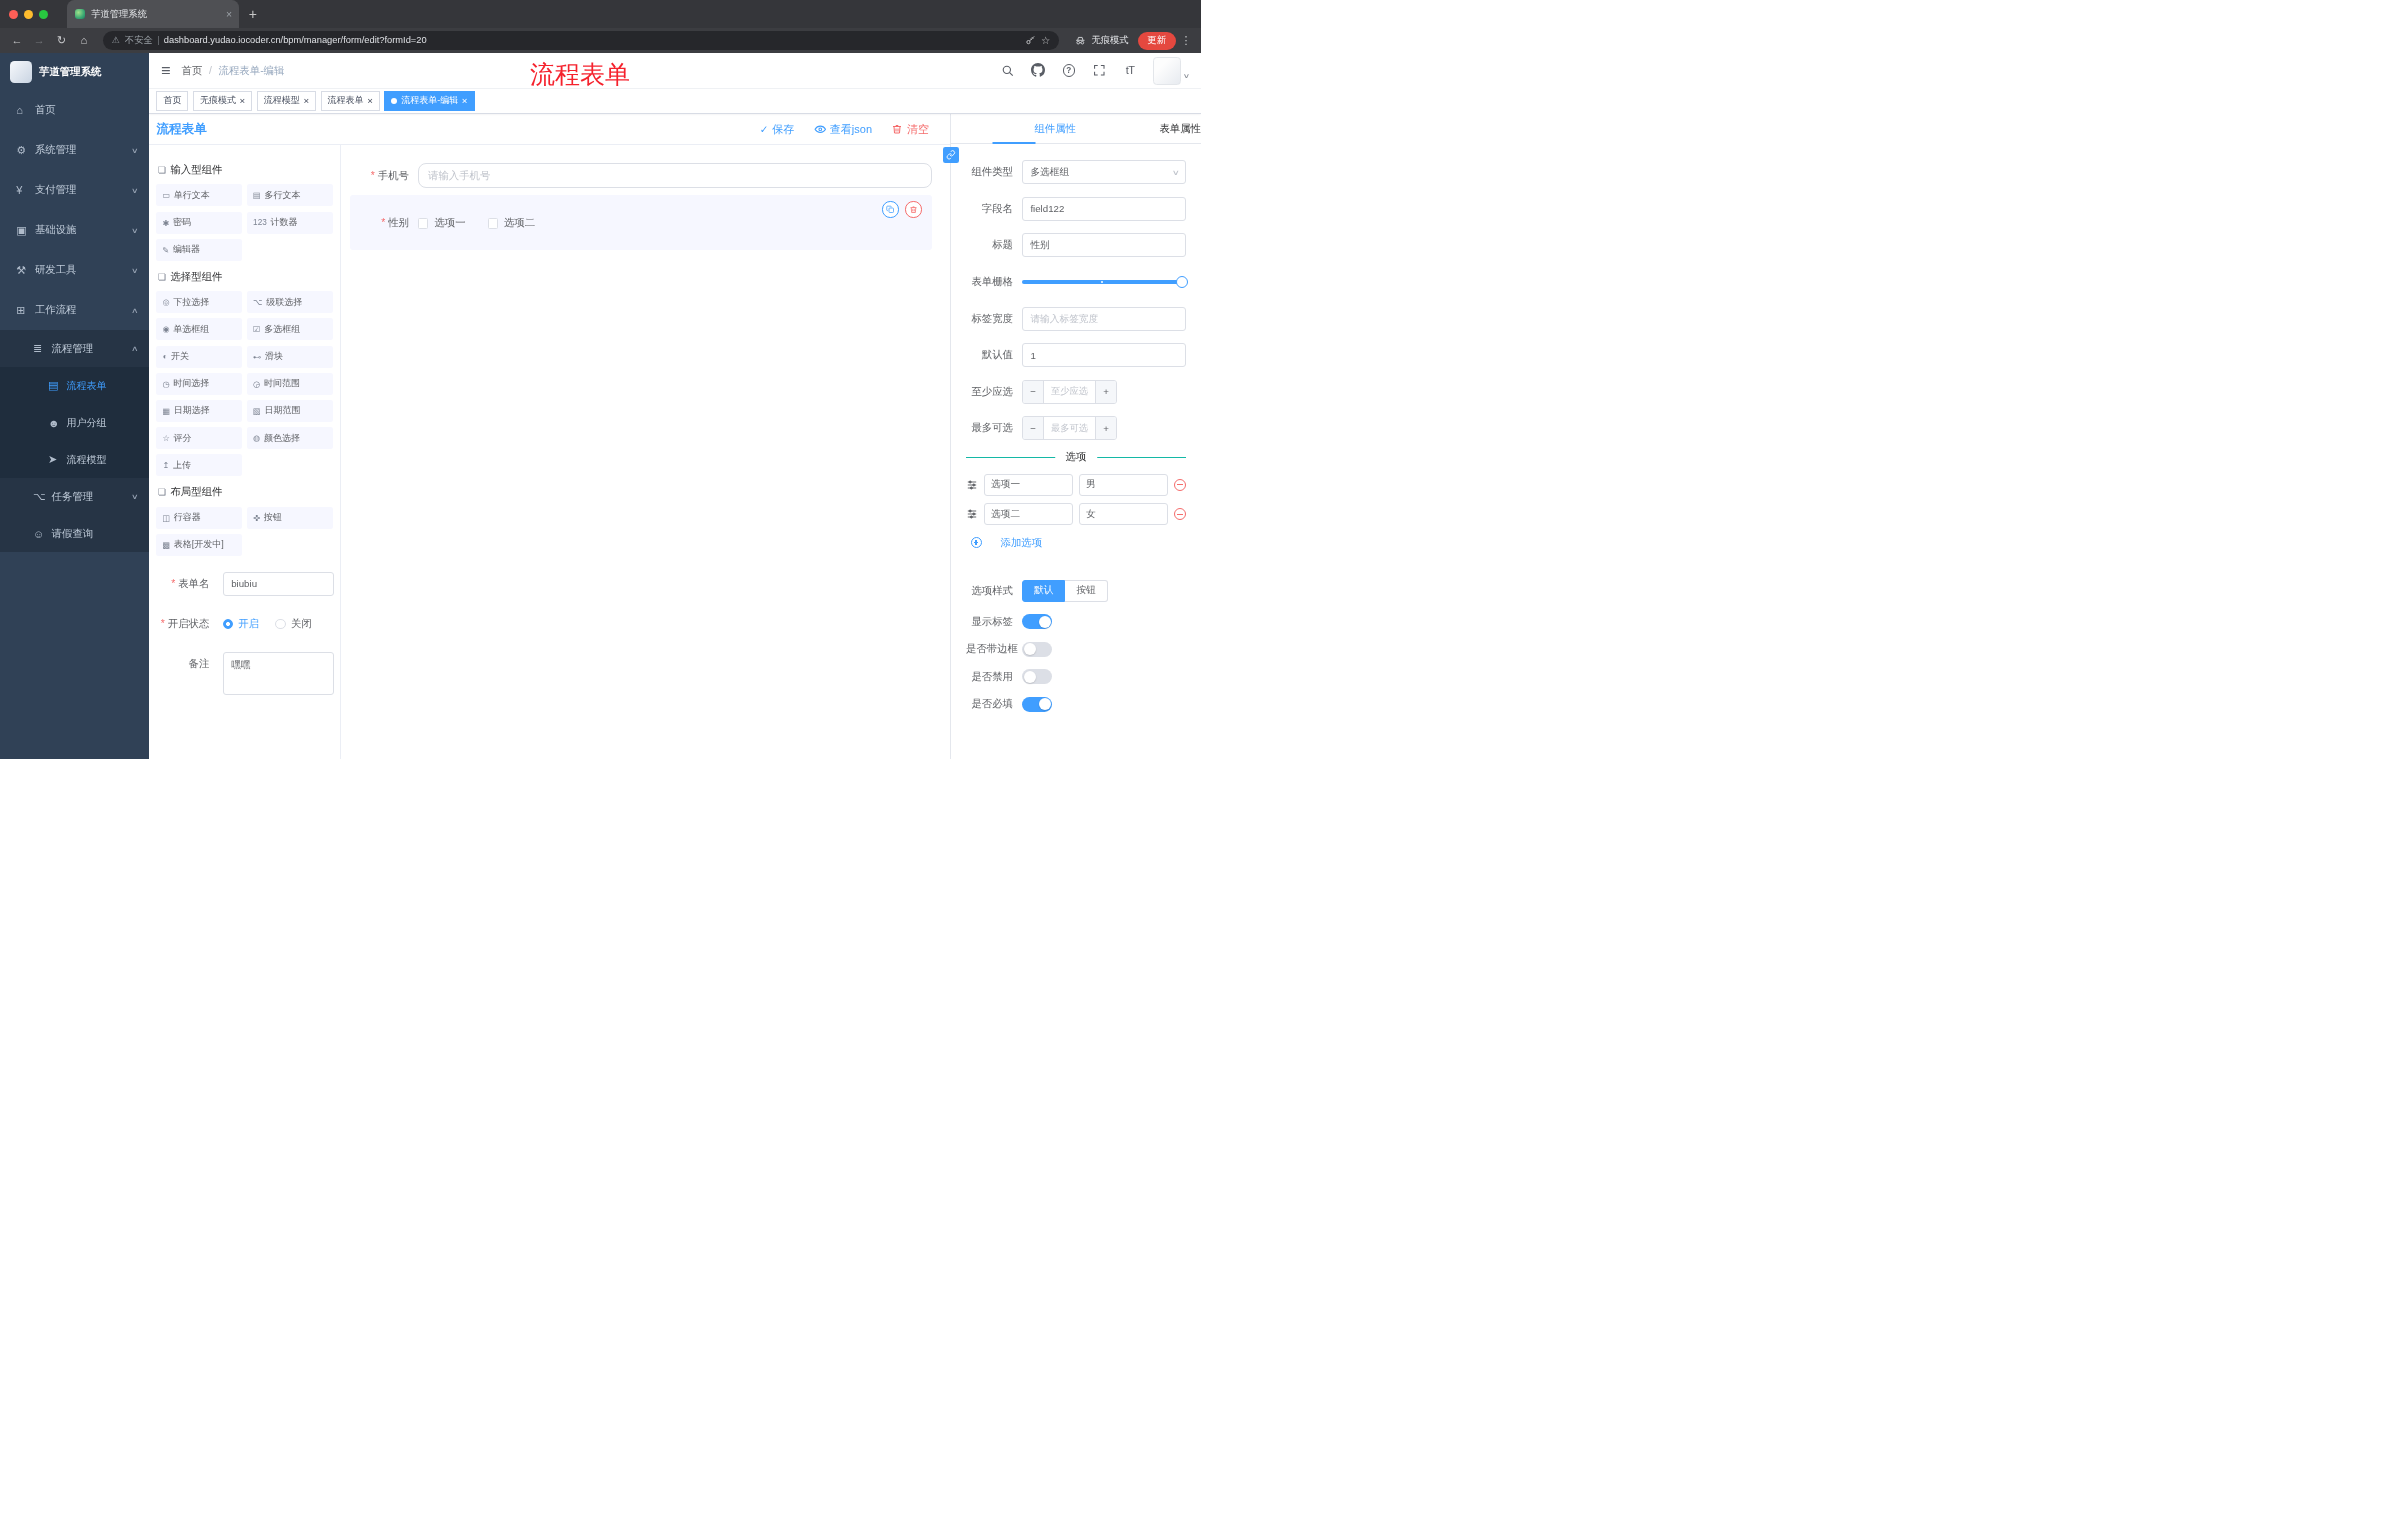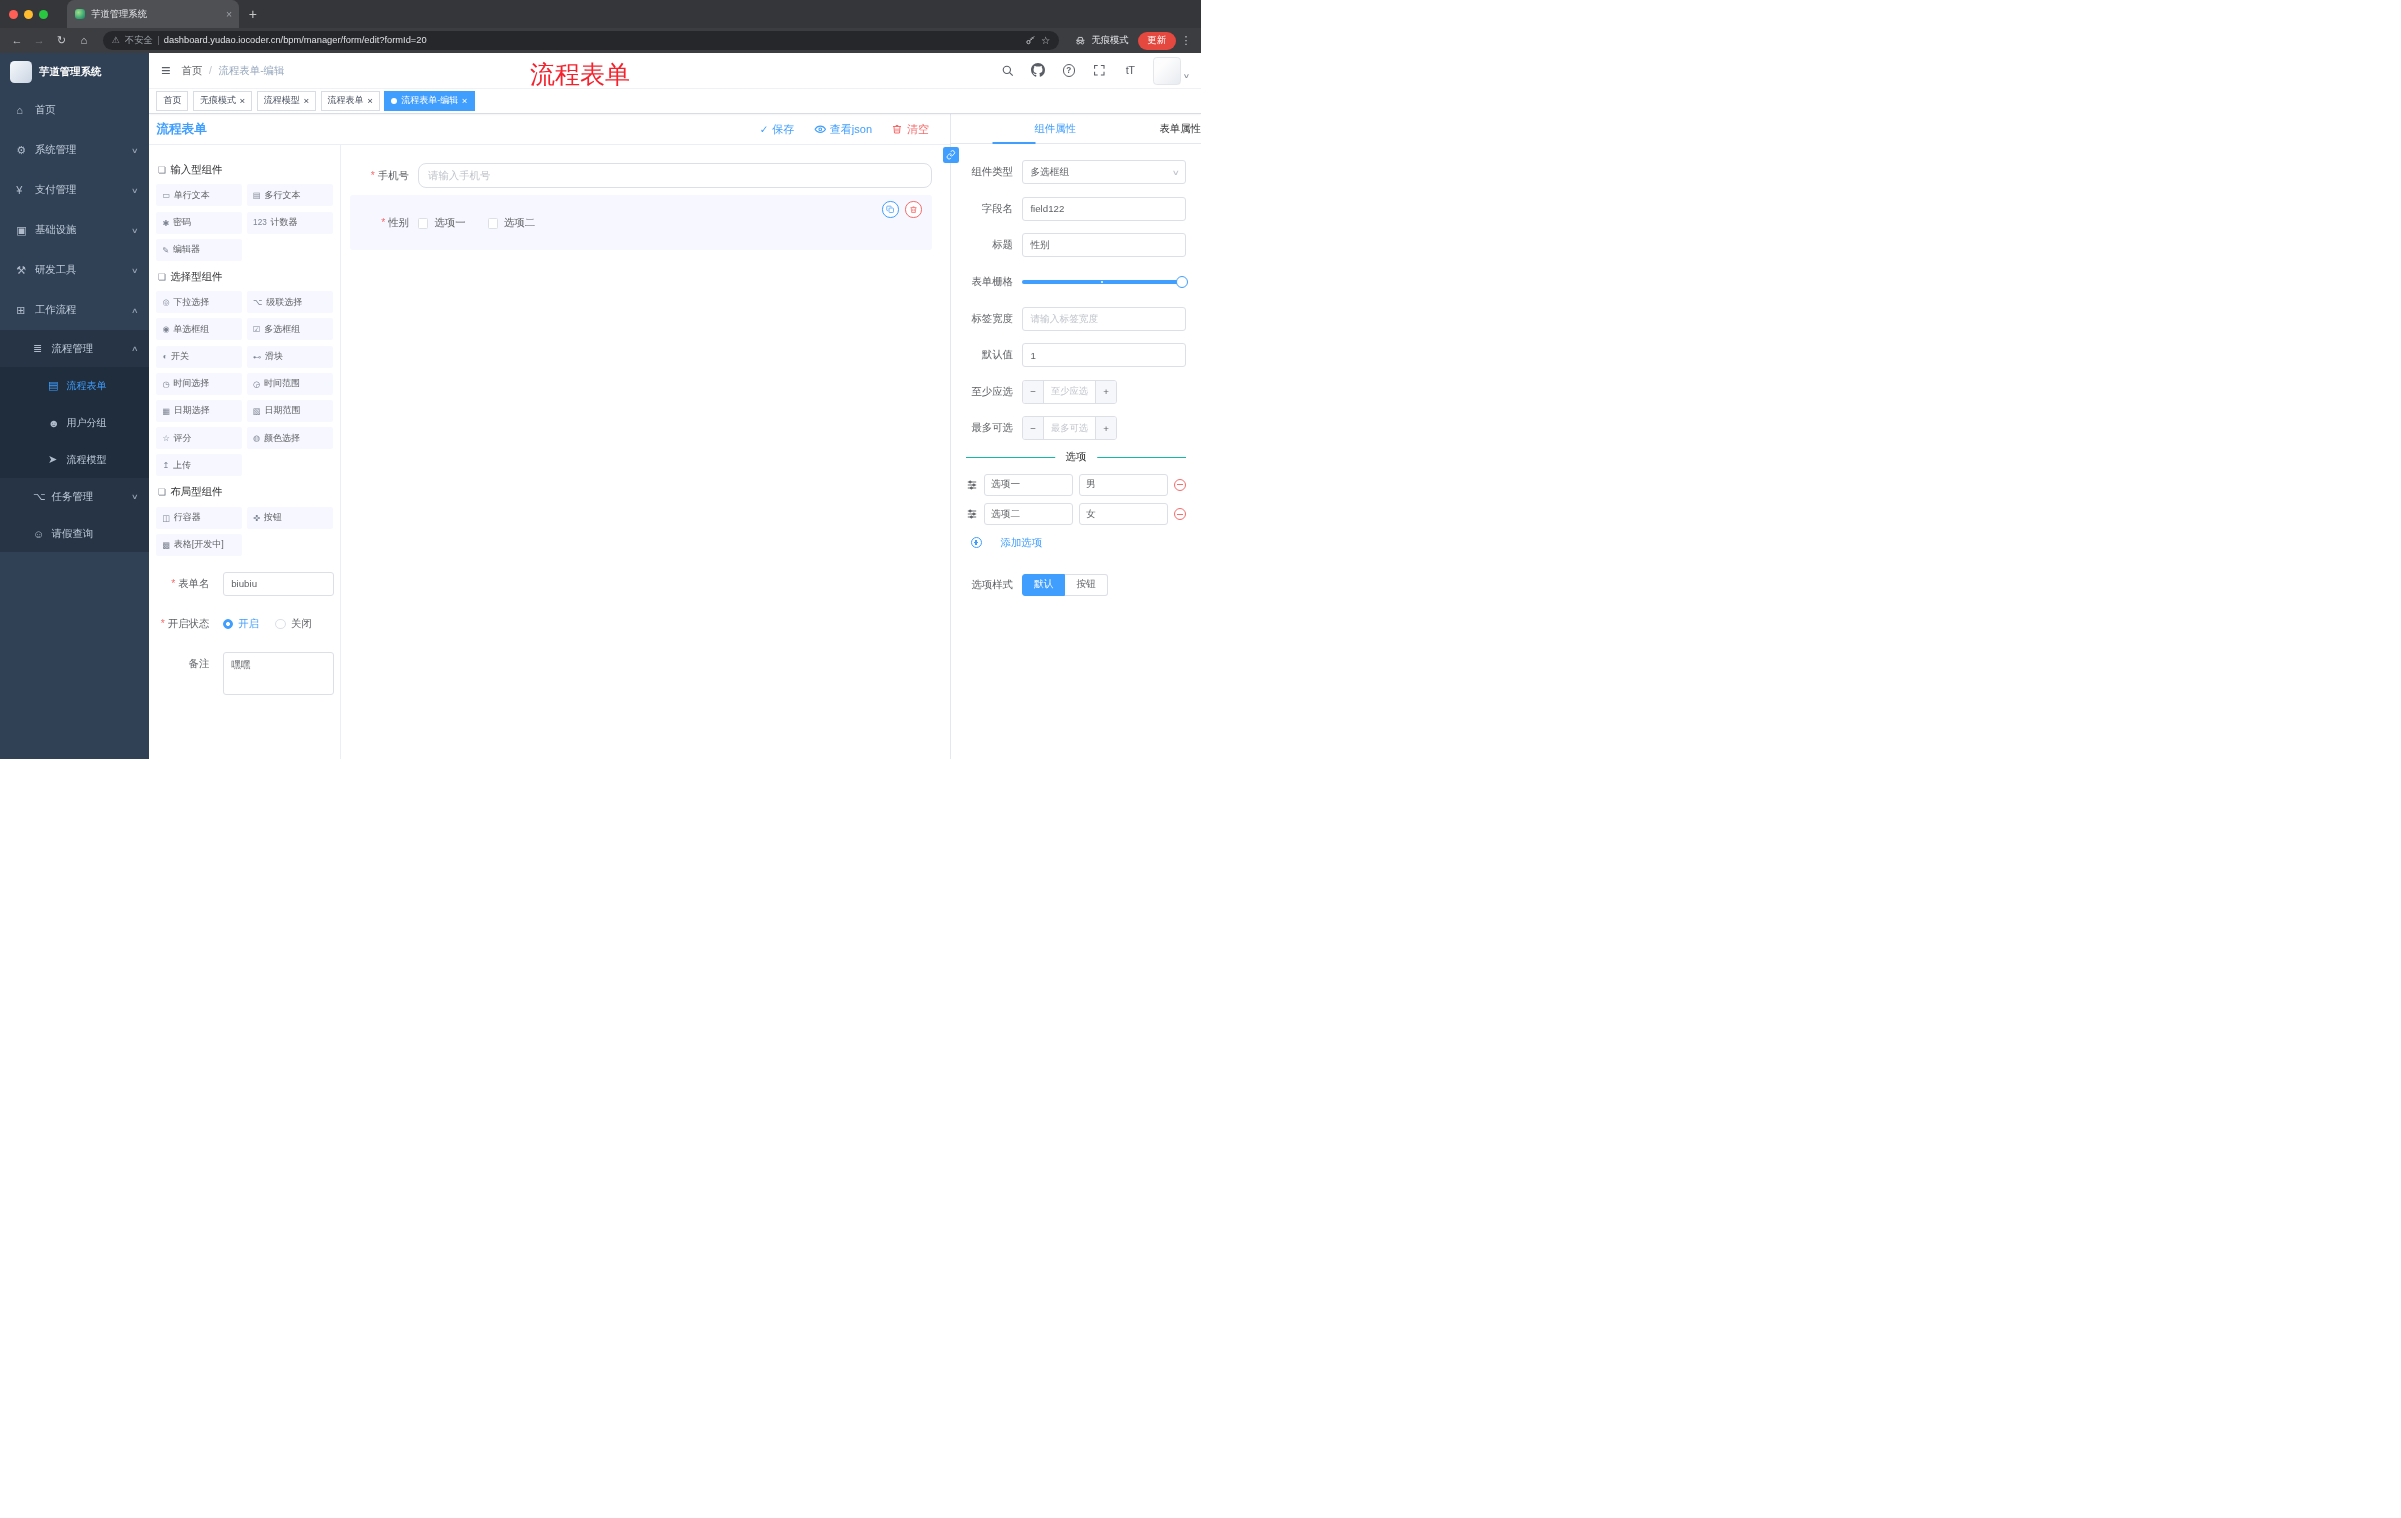--- a/index.html
+++ b/index.html
@@ -139,21 +139,21 @@
   .pdivider span{position:absolute;left:50%;top:50%;transform:translate(-50%,-50%);background:#fff;padding:0 10.4px;font-size:10.4px;color:#303133;white-space:nowrap}
   .opt-row{display:flex;align-items:center;gap:6px;margin-bottom:7.4px}
   .drag-icon{color:#606266;flex:0 0 auto;cursor:grab}
   .opt-input{flex:1;height:22px;border:0.7px solid #dcdfe6;border-radius:3px;padding:0 6px;font-size:9.7px;color:#606266;min-width:0;font-family:inherit;outline:none}
   .remove-btn{width:12px;height:12px;border:1.1px solid #f56c6c;border-radius:50%;position:relative;flex:0 0 auto;cursor:pointer}
   .remove-btn::after{content:"";position:absolute;left:2.2px;right:2.2px;top:50%;height:1.1px;margin-top:-0.6px;background:#f56c6c}
   .add-option{display:flex;align-items:center;gap:19px;color:#409eff;font-size:10.4px;margin:10.4px 0 0 4.5px;cursor:pointer}
   .add-icon{width:11px;height:11px;border:1.1px solid #409eff;border-radius:50%;position:relative;flex:0 0 auto}
   .add-icon::before{content:"";position:absolute;left:2.2px;right:2.2px;top:50%;height:1.1px;margin-top:-0.6px;background:#409eff}
   .add-icon::after{content:"";position:absolute;top:2.2px;bottom:2.2px;left:50%;width:1.1px;margin-left:-0.6px;background:#409eff}
-  .style-row{margin-top:24px}
+  .style-row{margin-top:30px}
   .btn-group{display:flex}
   .gbtn{height:22px;padding:0 11px;display:flex;align-items:center;font-size:9.7px;border:0.7px solid #dcdfe6;color:#606266;background:#fff;cursor:pointer}
   .btn-group div.gbtn:first-of-type{border-radius:3px 0 0 3px}
   .btn-group div.gbtn:last-of-type{border-radius:0 3px 3px 0;border-left:none}
   .gbtn.active{background:#409eff;border-color:#409eff;color:#fff}
   .switch{width:30px;height:15px;border-radius:7.4px;background:#dcdfe6;position:relative;cursor:pointer;flex:0 0 auto}
   .switch::after{content:"";position:absolute;top:1.5px;left:1.5px;width:12px;height:12px;border-radius:50%;background:#fff;box-shadow:0 0.7px 1.5px rgba(0,0,0,.18)}
   .switch.on{background:#409eff}
   .switch.on::after{left:auto;right:1.5px}
 
@@ -726,20 +726,51 @@
                     </div>
 
                     <div class="gbtn">
                       <span>按钮</span>
                     </div>
 
                 </span>
               </span>
             </div>
 
+            <div>
+
+                <div class="prow">
+                  <span class="plabel">显示标签</span>
+                  <span class="pcontrol">
+                    <span class="switch on"></span>
+                  </span>
+                </div>
+
+                <div class="prow">
+                  <span class="plabel">是否带边框</span>
+                  <span class="pcontrol">
+                    <span class="switch"></span>
+                  </span>
+                </div>
+
+                <div class="prow">
+                  <span class="plabel">是否禁用</span>
+                  <span class="pcontrol">
+                    <span class="switch"></span>
+                  </span>
+                </div>
+
+                <div class="prow">
+                  <span class="plabel">是否必填</span>
+                  <span class="pcontrol">
+                    <span class="switch on"></span>
+                  </span>
+                </div>
+
+            </div>
           </div>
         </div>
 
       </div>
     </div>
   </div>
 
   <div class="annotation">流程表单</div>
 </div>
 

